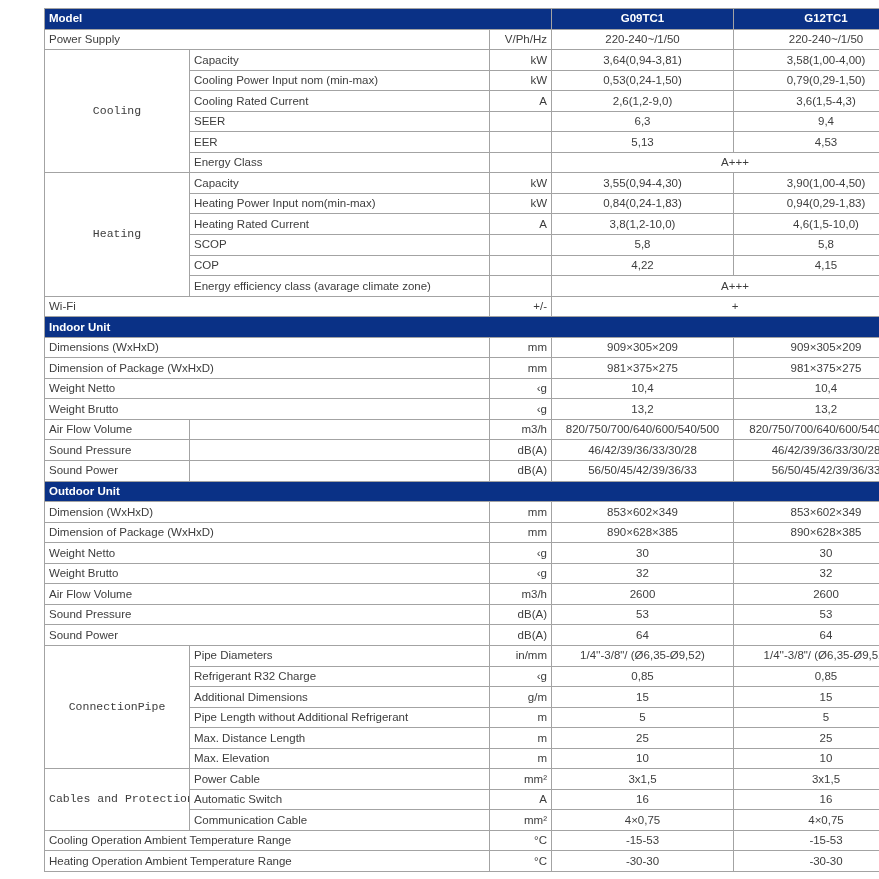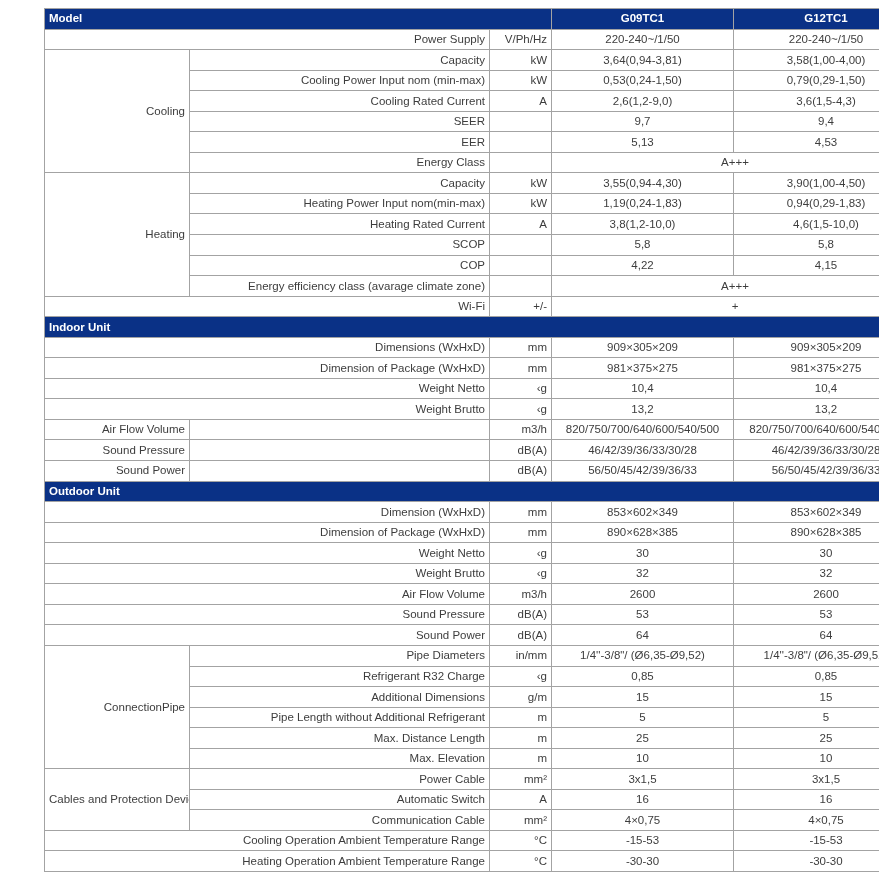--- a/index.html
+++ b/index.html
@@ -27,22 +27,22 @@
   }
   table#spec tr { height: 20.55px; }
   table#spec td {
     border: 1px solid #a3a3a3;
     padding: 0 4px;
     white-space: nowrap;
     overflow: hidden;
     vertical-align: middle;
     line-height: 1.1;
   }
-  td.lbl  { text-align: right; }
-  td.grp  { text-align: right; white-space: normal; }
+  td.lbl  { text-align: left; }
+  td.grp  { text-align: center; white-space: normal; font-family: Liberation Mono, monospace; }
   td.unit { text-align: right; padding: 0 2px; }
   td.val  { text-align: center; padding: 0 2px; }
   td.sec-l, td.sec-c {
     background: var(--section-bg);
     color: var(--section-fg);
     font-weight: 700;
     border: 1px solid var(--section-bg);
   }
   td.sec-l { text-align: left; }
   td.sec-c { text-align: center; border-left: 1px solid #ffffff; }
@@ -86,21 +86,21 @@
         </tr>
         <tr>
           <td class="lbl">Cooling Rated Current</td>
           <td class="unit">A</td>
           <td class="val">2,6(1,2-9,0)</td>
           <td class="val">3,6(1,5-4,3)</td>
         </tr>
         <tr>
           <td class="lbl">SEER</td>
           <td class="unit"></td>
-          <td class="val">9,7</td>
+          <td class="val">6,3</td>
           <td class="val">9,4</td>
         </tr>
         <tr>
           <td class="lbl">EER</td>
           <td class="unit"></td>
           <td class="val">5,13</td>
           <td class="val">4,53</td>
         </tr>
         <tr>
           <td class="lbl">Energy Class</td>
@@ -110,21 +110,21 @@
         <tr>
           <td rowspan="6" class="grp">Heating</td>
           <td class="lbl">Capacity</td>
           <td class="unit">kW</td>
           <td class="val">3,55(0,94-4,30)</td>
           <td class="val">3,90(1,00-4,50)</td>
         </tr>
         <tr>
           <td class="lbl">Heating Power Input nom(min-max)</td>
           <td class="unit">kW</td>
-          <td class="val">1,19(0,24-1,83)</td>
+          <td class="val">0,84(0,24-1,83)</td>
           <td class="val">0,94(0,29-1,83)</td>
         </tr>
         <tr>
           <td class="lbl">Heating Rated Current</td>
           <td class="unit">A</td>
           <td class="val">3,8(1,2-10,0)</td>
           <td class="val">4,6(1,5-10,0)</td>
         </tr>
         <tr>
           <td class="lbl">SCOP</td>

